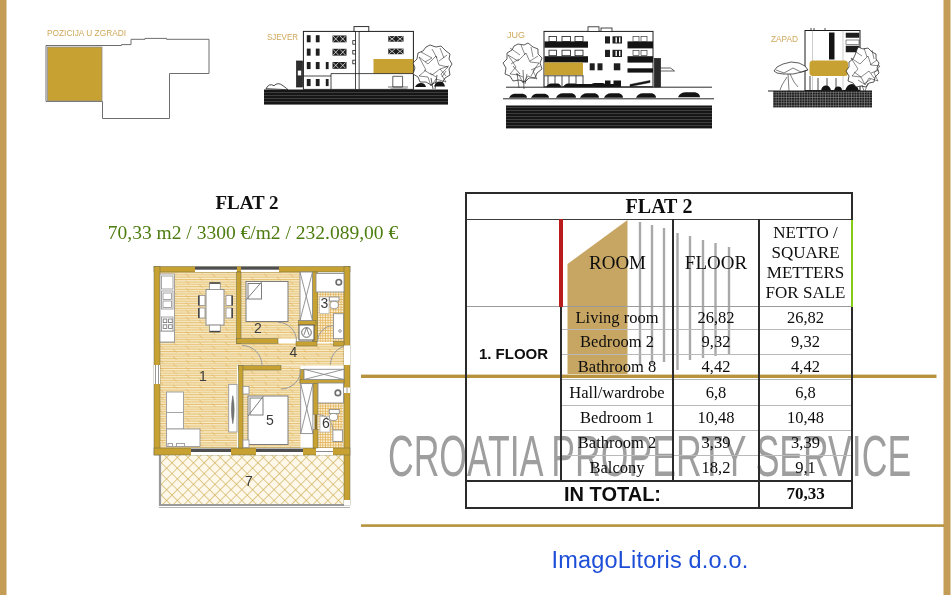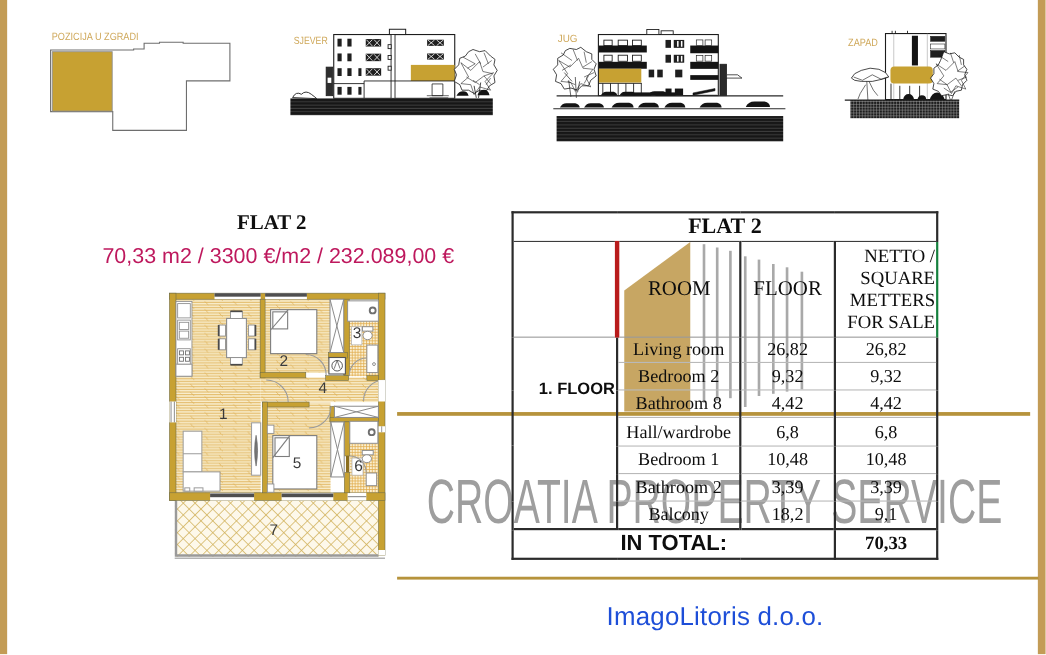--- a/index.html
+++ b/index.html
@@ -14,21 +14,21 @@
 <body>
 
 <div class="abs" id="watermark" style="left:388px;top:428px;width:524px;height:62px;color:#9e9e9e;line-height:1;
      font-size:57px;font-weight:400;white-space:nowrap;letter-spacing:0px;
      transform:scaleX(0.624);transform-origin:left;">CROATIA PROPERTY SERVICE</div>
 
 <div class="abs top" style="left:92px;top:192px;width:310px;text-align:center;
      font-family:'Liberation Serif',serif;font-weight:bold;font-size:19px;color:#101010;">FLAT 2</div>
 
 <div class="abs top" style="left:27px;top:222px;width:452px;text-align:center;
-     font-family:Liberation Sans, sans-serif;font-size:19.5px;color:#be185d;">70,33&nbsp;m2&nbsp;/&nbsp;3300&nbsp;€/m2&nbsp;/&nbsp;232.089,00&nbsp;€</div>
+     font-family:Liberation Serif, serif;font-size:19.5px;color:#4d7c0f;">70,33&nbsp;m2&nbsp;/&nbsp;3300&nbsp;€/m2&nbsp;/&nbsp;232.089,00&nbsp;€</div>
 
 <div class="abs top" style="left:400px;top:547px;width:500px;text-align:center;
      font-size:23.5px;color:#1d4ed8;letter-spacing:0.2px;">ImagoLitoris d.o.o.</div>
 
 <div class="abs top" id="tablewrap" style="left:465px;top:192px;width:386px;height:317px;">
 <table style="border-collapse:collapse;width:386px;height:317px;table-layout:fixed;
        font-family:'Liberation Serif',serif;color:#0d0d0d;background:transparent;">
  <colgroup>
         <col style="width:95px">
         <col style="width:112px">
@@ -39,26 +39,26 @@
  <tbody>
         <tr style="height:26px">
           <td colspan="4" style="border:2px solid #2b2b2b;border-bottom:1px solid #3c3c3c;
      text-align:center;font-weight:bold;font-size:20px;">FLAT&nbsp;2</td>
         </tr>
 
  <tr style="height:86px">
    <td style="border-left:2px solid #2b2b2b;border-bottom:1px solid #9b9b9b;"></td>
    <td style="border-left:4px solid #b91c1c;border-bottom:1px solid #9b9b9b;text-align:center;font-size:19px;">ROOM</td>
    <td style="border-left:2px solid #2b2b2b;border-bottom:1px solid #9b9b9b;text-align:center;font-size:19px;">FLOOR</td>
-   <td style="border-left:2px solid #2b2b2b;border-right:2px solid #15803d;border-bottom:1px solid #9b9b9b;
-       text-align:right;font-size:17px;line-height:20px;">NETTO /<br>SQUARE<br>METTERS<br>FOR SALE</td>
+   <td style="border-left:2px solid #2b2b2b;border-right:2px solid #84cc16;border-bottom:1px solid #9b9b9b;
+       text-align:center;font-size:17px;line-height:20px;">NETTO /<br>SQUARE<br>METTERS<br>FOR SALE</td>
  </tr>
 
  <tr style="height:23px">
-   <td rowspan="7" style="border-left:2px solid #2b2b2b;vertical-align:top;padding-top:38px;text-align:right;
+   <td rowspan="7" style="border-left:2px solid #2b2b2b;vertical-align:top;padding-top:38px;text-align:center;
        font-family:'Liberation Sans',sans-serif;font-weight:bold;font-size:15px;">1. FLOOR</td>
    <td class="c2">Living room</td>
           <td class="c3">26,82</td>
           <td class="c4">26,82</td>
  </tr>
 
  <tr style="height:25px">
           <td class="c2">Bedroom 2</td>
           <td class="c3">9,32</td>
           <td class="c4">9,32</td>

